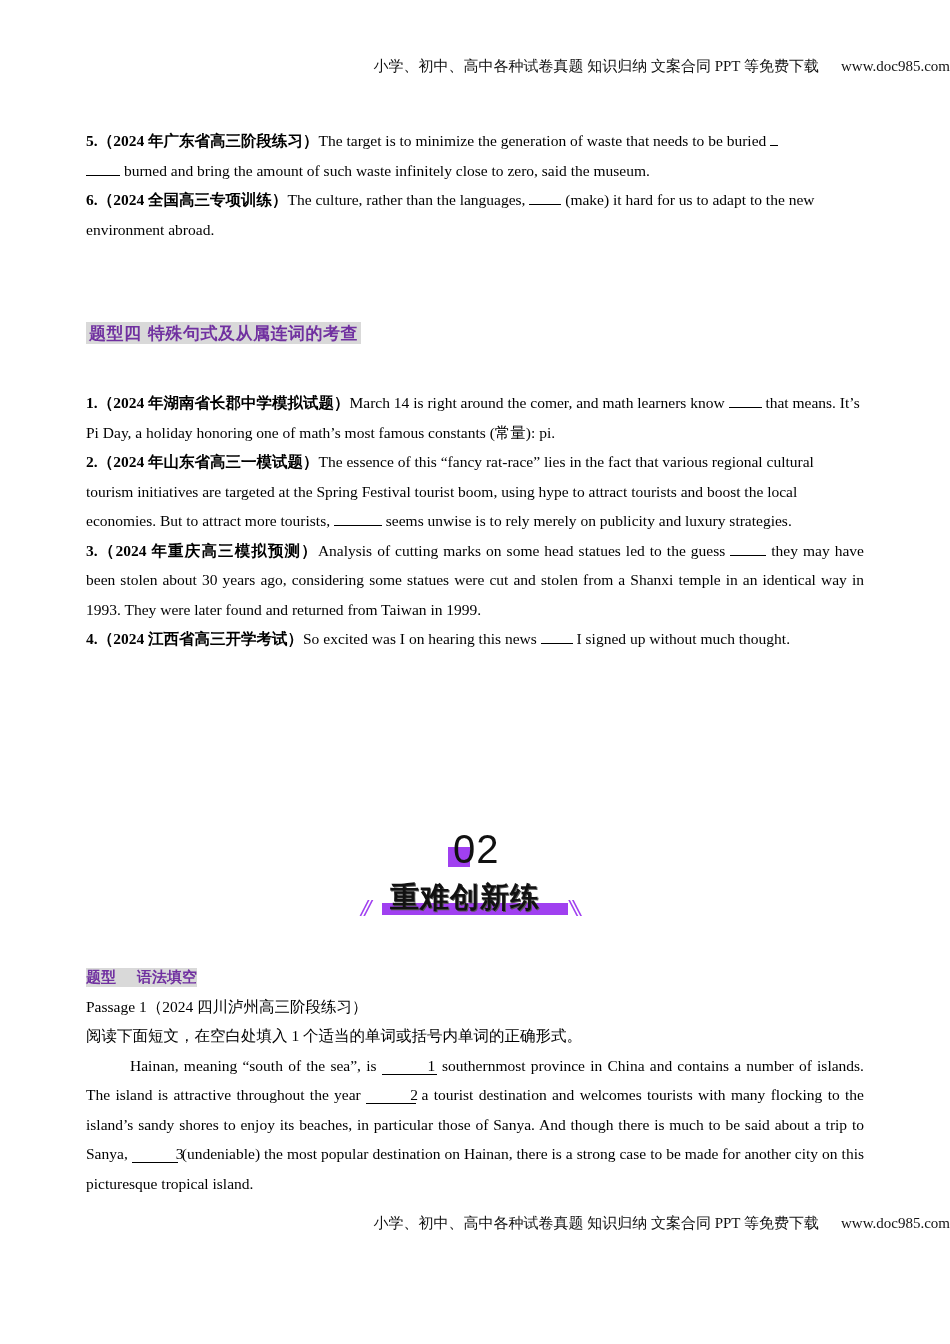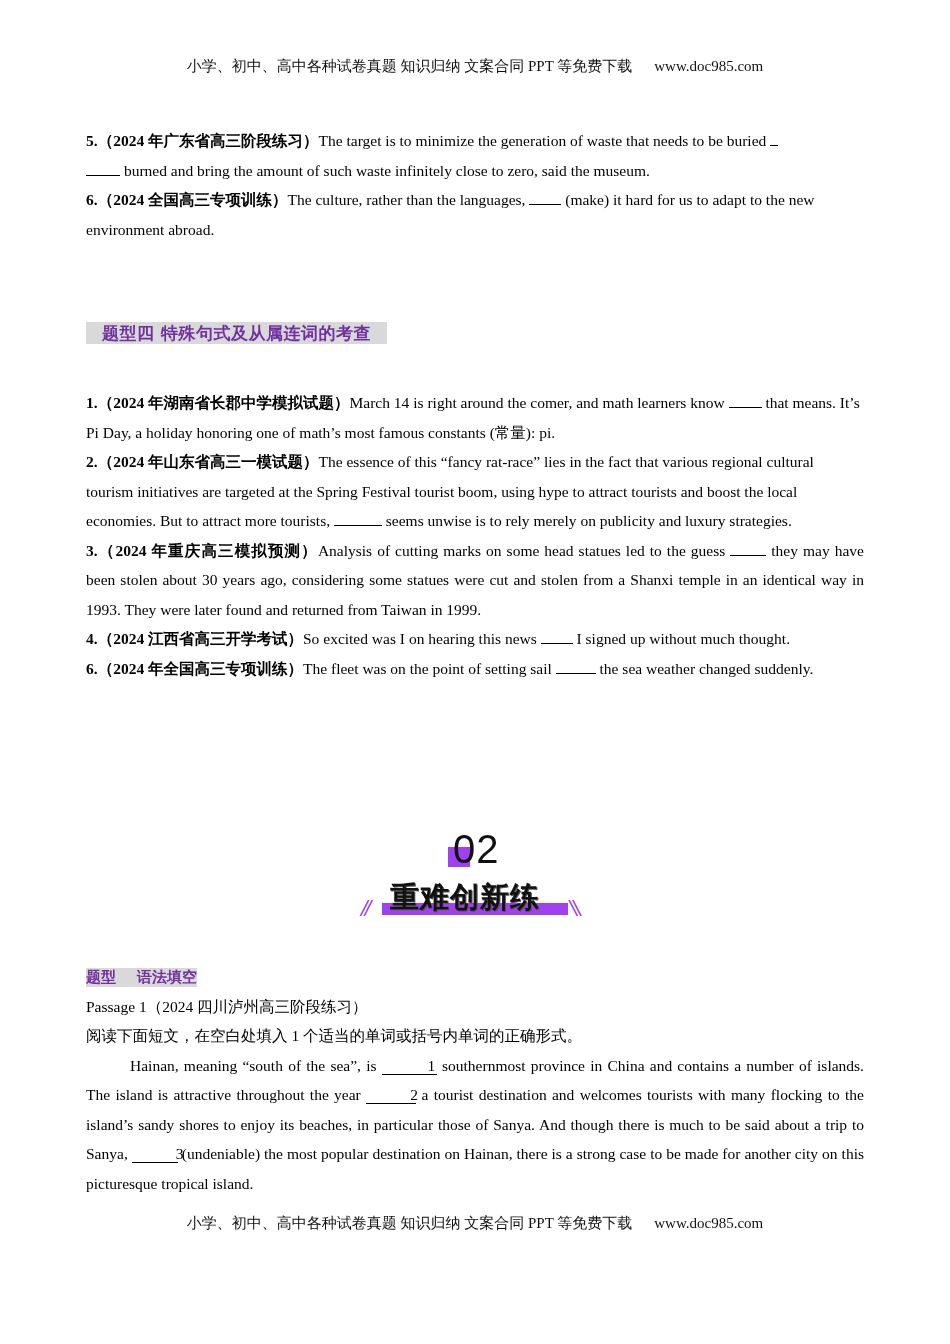--- a/index.html
+++ b/index.html
@@ -1,32 +1,32 @@
 <!DOCTYPE html>
 <html><head>
 <meta charset="utf-8">
 <style>
   html, body { margin: 0; padding: 0; background: #ffffff; }
   body { width: 950px; height: 1344px; position: relative; overflow: hidden;
          font-family: "Liberation Serif", "DejaVu Serif", serif; color: #000; }
   .page-header, .page-footer {
-    position: absolute; left: 0; width: 950px; text-align: center;
+    position: absolute; left: 0; width: 950px; text-align: right;
     font-size: 15px; color: #111;
   }
   .page-header { top: 57px; }
   .page-footer { top: 1214px; }
   .hdr-url { margin-left: 22px; }
   .content { position: absolute; left: 86px; width: 778px; font-size: 15.5px; line-height: 29.5px; }
   .para { margin: 0; }
   .q-label { font-weight: bold; }
   .blank { display: inline-block; border-bottom: 1px solid #000; height: 14px; vertical-align: baseline; }
   .section-title {
     display: inline-block; background: #d9d9d9; color: #7030a0;
     font-family: "DejaVu Sans", sans-serif; font-weight: bold; font-size: 17px;
-    line-height: 22px; padding: 0 16px; letter-spacing: 0.5px;
+    line-height: 22px; padding: 0 3px; letter-spacing: 0.5px;
   }
   .justify { text-align: justify; }
   .indent { text-indent: 44px; }
   .numbered-blank { display: inline-block; border-bottom: 1px solid #000; text-align: center; line-height: 17px; }
 
   
   .badge { position: absolute; left: 355px; top: 825px; width: 240px; height: 100px; }
   .badge-sq { position: absolute; left: 93px; top: 22px; width: 22px; height: 20px; background: #a040f0; }
   .badge-num { position: absolute; left: 98px; top: 2px; font-family: Liberation Sans, sans-serif;
                font-size: 40px; line-height: 44px; color: #111; letter-spacing: 1px; }
@@ -70,23 +70,20 @@
   </p>
   <p class="para">
     <span class="q-label">2.（2024 年山东省高三一模试题）</span><span>The essence of this “fancy rat-race” lies in the fact that various regional cultural tourism initiatives are targeted at the Spring Festival tourist boom, using hype to attract tourists and boost the local economies. But to attract more tourists, </span><span class="blank" style="width:48px"></span><span> seems unwise is to rely merely on publicity and luxury strategies.</span>
   </p>
   <p class="para justify">
     <span class="q-label">3.（2024 年重庆高三模拟预测）</span><span>Analysis of cutting marks on some head statues led to the guess </span><span class="blank" style="width:36px"></span><span> they may have been stolen about 30 years ago, considering some statues were cut and stolen from a Shanxi temple in an identical way in 1993. They were later found and returned from Taiwan in 1999.</span>
   </p>
   <p class="para">
     <span class="q-label">4.（2024 江西省高三开学考试）</span><span>So excited was I on hearing this news </span><span class="blank" style="width:32px"></span><span> I signed up without much thought.</span>
   </p>
-  <p class="para">
-    <span class="q-label">6.（2024 年全国高三专项训练）</span><span>The fleet was on the point of setting sail </span><span class="blank" style="width:40px"></span><span> the sea weather changed suddenly.</span>
-  </p>
 </div>
 
 <div class="badge">
   <div class="badge-sq"></div>
   <div class="badge-num">02</div>
   <div class="slash slash-left">//</div>
   <div class="badge-bar"></div>
   <div class="badge-title">重难创新练</div>
   <div class="slash slash-right">//</div>
 </div>

